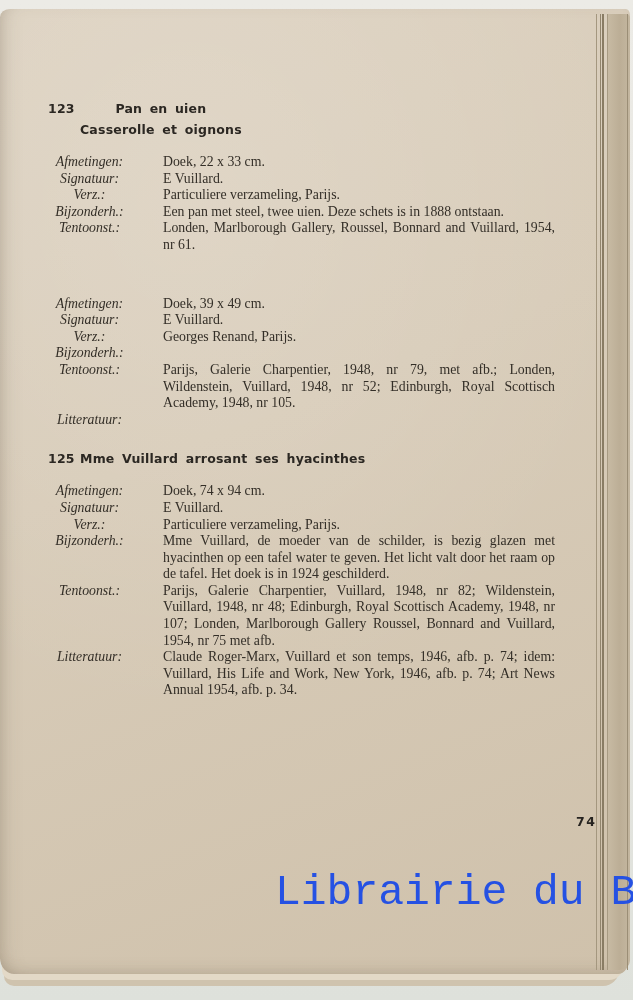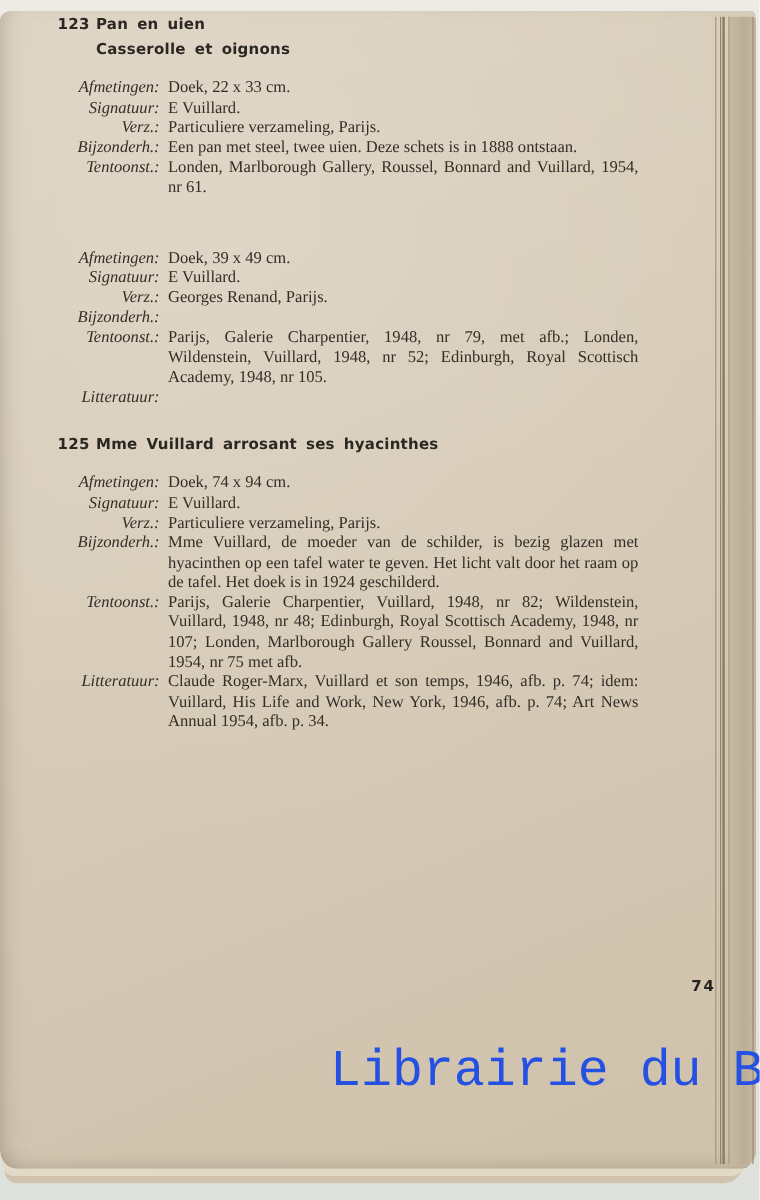--- a/index.html
+++ b/index.html
@@ -38,38 +38,38 @@
     border-radius:0 4px 10px 0;
   }
   .edge-line{position:absolute;top:0;bottom:0;width:1px;}
   .edge-line.l1{right:33px;background:#a4977f;}
   .edge-line.l2{right:29px;background:#92856d;}
   .edge-line.l3{right:26px;width:2px;background:#897c64;}
   .edge-line.l4{right:22px;background:#a79a82;}
   .edge-line.l5{right:2px;background:#9b8e76;}
 
   
-  .entries{position:absolute;top:0;left:0;right:0;}
+  .entries{position:absolute;top:0;left:0;right:0;padding-top:89px;}
   .entry{margin-bottom:34px;}
   .entry:nth-child(1){margin-bottom:42px;}
   .entry:nth-child(2){margin-bottom:20px;}
 
   .entry-head{
     display:flex;padding-left:48px;
     font-family:"DejaVu Sans", sans-serif;font-weight:bold;
     font-size:12.5px;line-height:21px;color:#2b2722;
     letter-spacing:.2px;word-spacing:3px;margin-bottom:14px;
   }
   .entry-num{flex:0 0 32px;}
-  .entry-titles{display:flex;flex-direction:column;}
+  .entry-titles{display:flex;flex-direction:column;align-items:center;}
 
   .field{display:flex;font-size:13.8px;line-height:16.6px;color:#332e27;}
   .f-label{
     flex:0 0 140px;box-sizing:border-box;padding-right:7px;
-    text-align:right;font-style:italic;white-space:nowrap;
+    text-align:center;font-style:italic;white-space:nowrap;margin-left:23px;
   }
   .f-text{width:392px;text-align:justify;}
 
   .page-number{
     position:absolute;left:576px;top:805px;
     font-family:"DejaVu Sans", sans-serif;
     font-weight:bold;font-size:12.5px;letter-spacing:1.5px;color:#262320;
   }
 
   .watermark{

